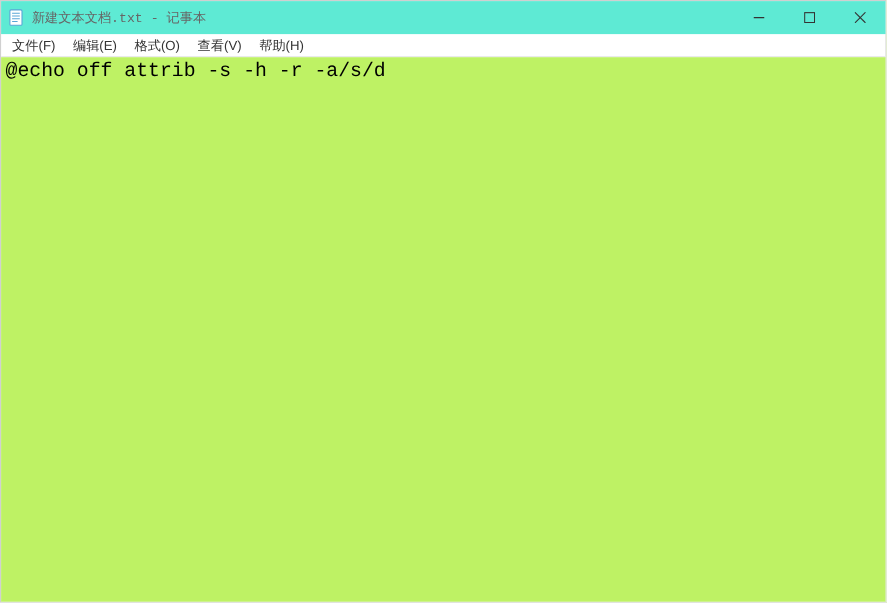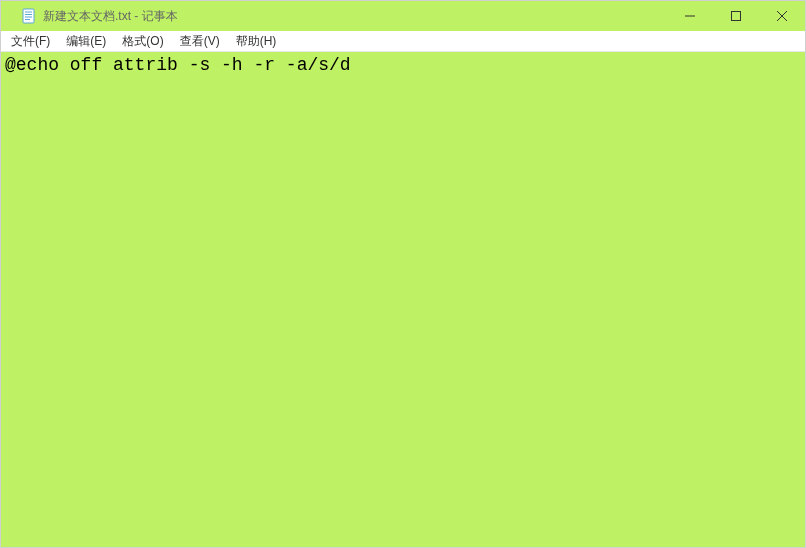--- a/index.html
+++ b/index.html
@@ -15,26 +15,27 @@
   .window {
     width: 806px;
     height: 548px;
     background: #ffffff;
     border: 1px solid #d0d0d0;
     display: flex;
     flex-direction: column;
   }
   .titlebar {
     height: 30px;
-    background: #bef264;
+    background: #5eead4;
     display: flex;
     align-items: center;
-    padding-left: 20px;
+    padding-left: 6px;
     font-size: 12px;
     color: #666;
+    font-family: Liberation Mono, monospace;
   }
   .titlebar-icon {
     width: 16px;
     height: 16px;
     margin-right: 6px;
     flex-shrink: 0;
   }
   .titlebar-title {
     flex: 0 0 auto;
   }

